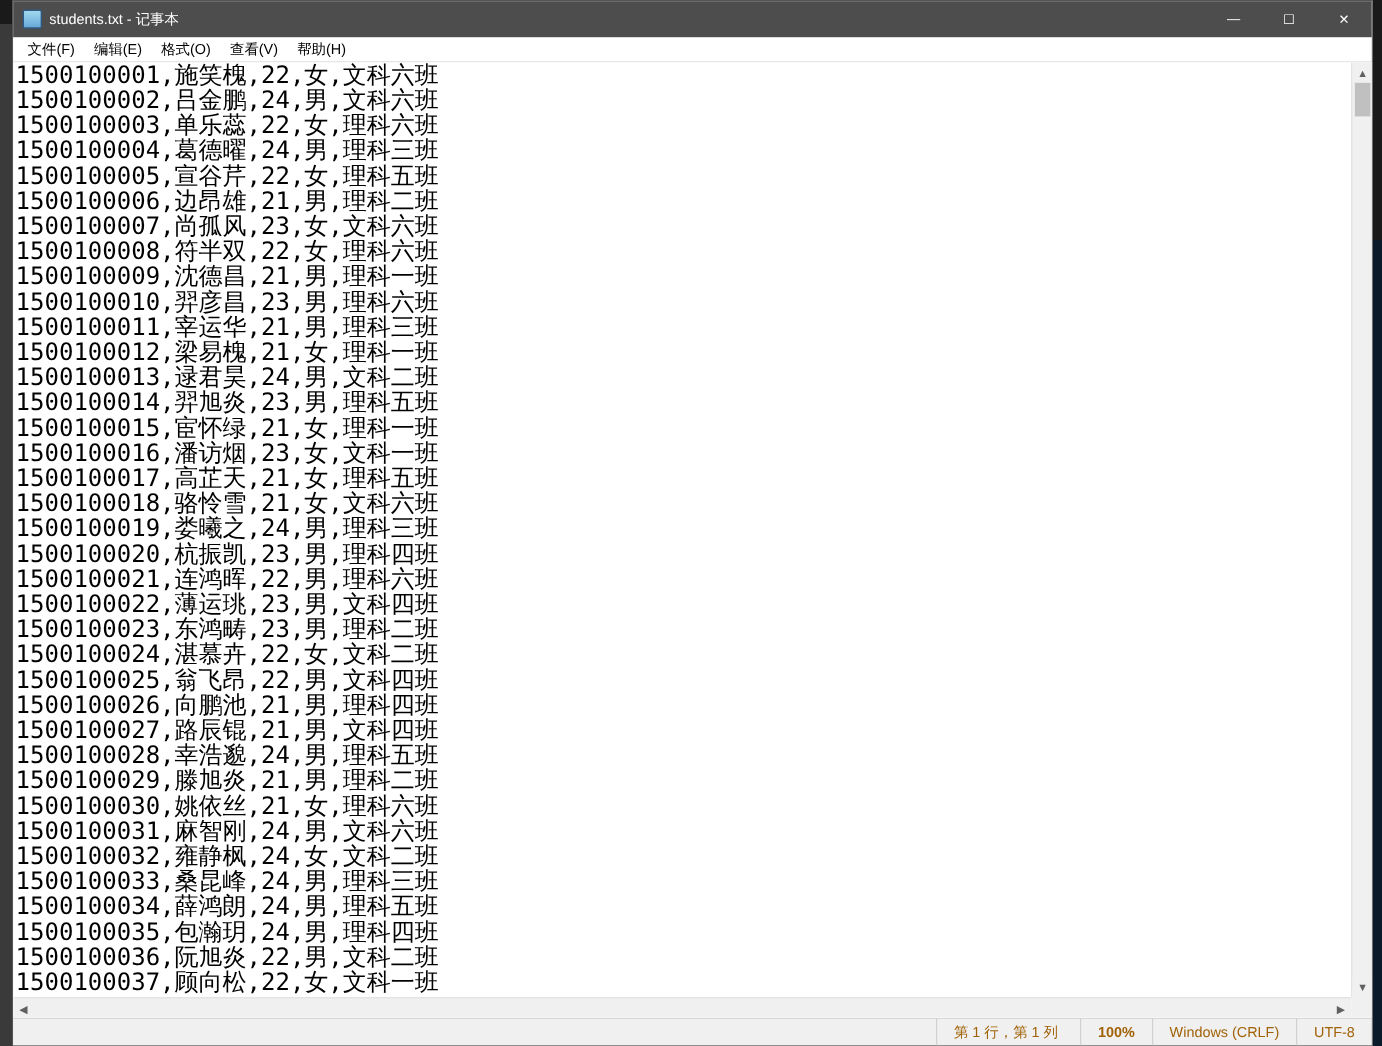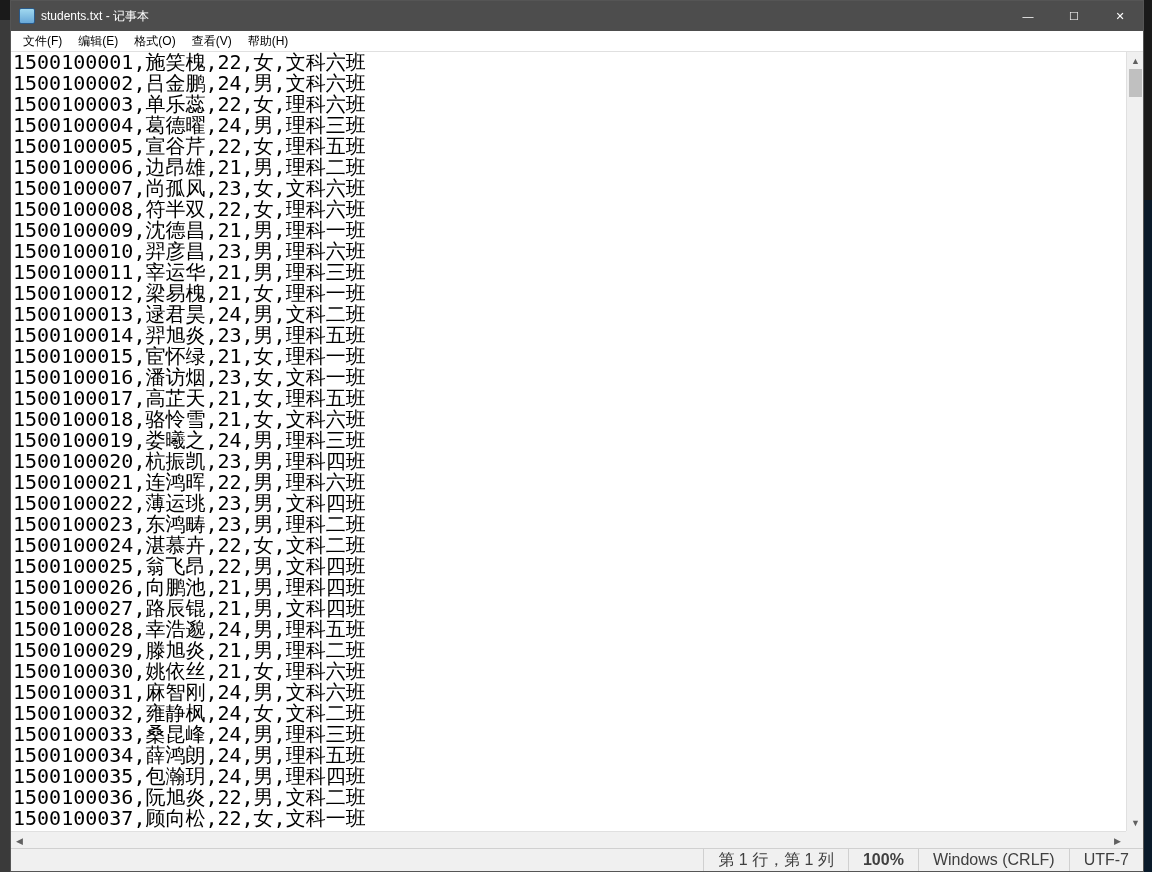--- a/index.html
+++ b/index.html
@@ -148,22 +148,22 @@
     width:17px;height:17px;
     background:#f0f0f0;
   }
   .statusbar {
     height: 23px;
     background: #f0f0f0;
     border-top: 1px solid #d0d0d0;
     display: flex;
     align-items: center;
     justify-content: center;
-    font-size: 16px;
-    color: #404040;
+    font-size: 12px;
+    color: #a16207;
   }
   .status-cell {
     border-left: 1px solid #d0d0d0;
     padding: 0 14px;
     height: 100%;
     display: flex;
     align-items: center;
   }
   .status-cell.wide { min-width: 120px; }
   .status-cell.zoom { min-width: 50px; justify-content: center; font-weight: bold; }
@@ -208,16 +208,16 @@
       <div class="right">▶</div>
     </div>
     <div class="corner"></div>
   </div>
 
   <div class="statusbar">
     <div class="status-spacer"></div>
     <div class="status-cell wide">第 1 行，第 1 列</div>
     <div class="status-cell zoom">100%</div>
     <div class="status-cell wide">Windows (CRLF)</div>
-    <div class="status-cell enc">UTF-7</div>
+    <div class="status-cell enc">UTF-8</div>
   </div>
 
 </div>
 
 </body></html>

